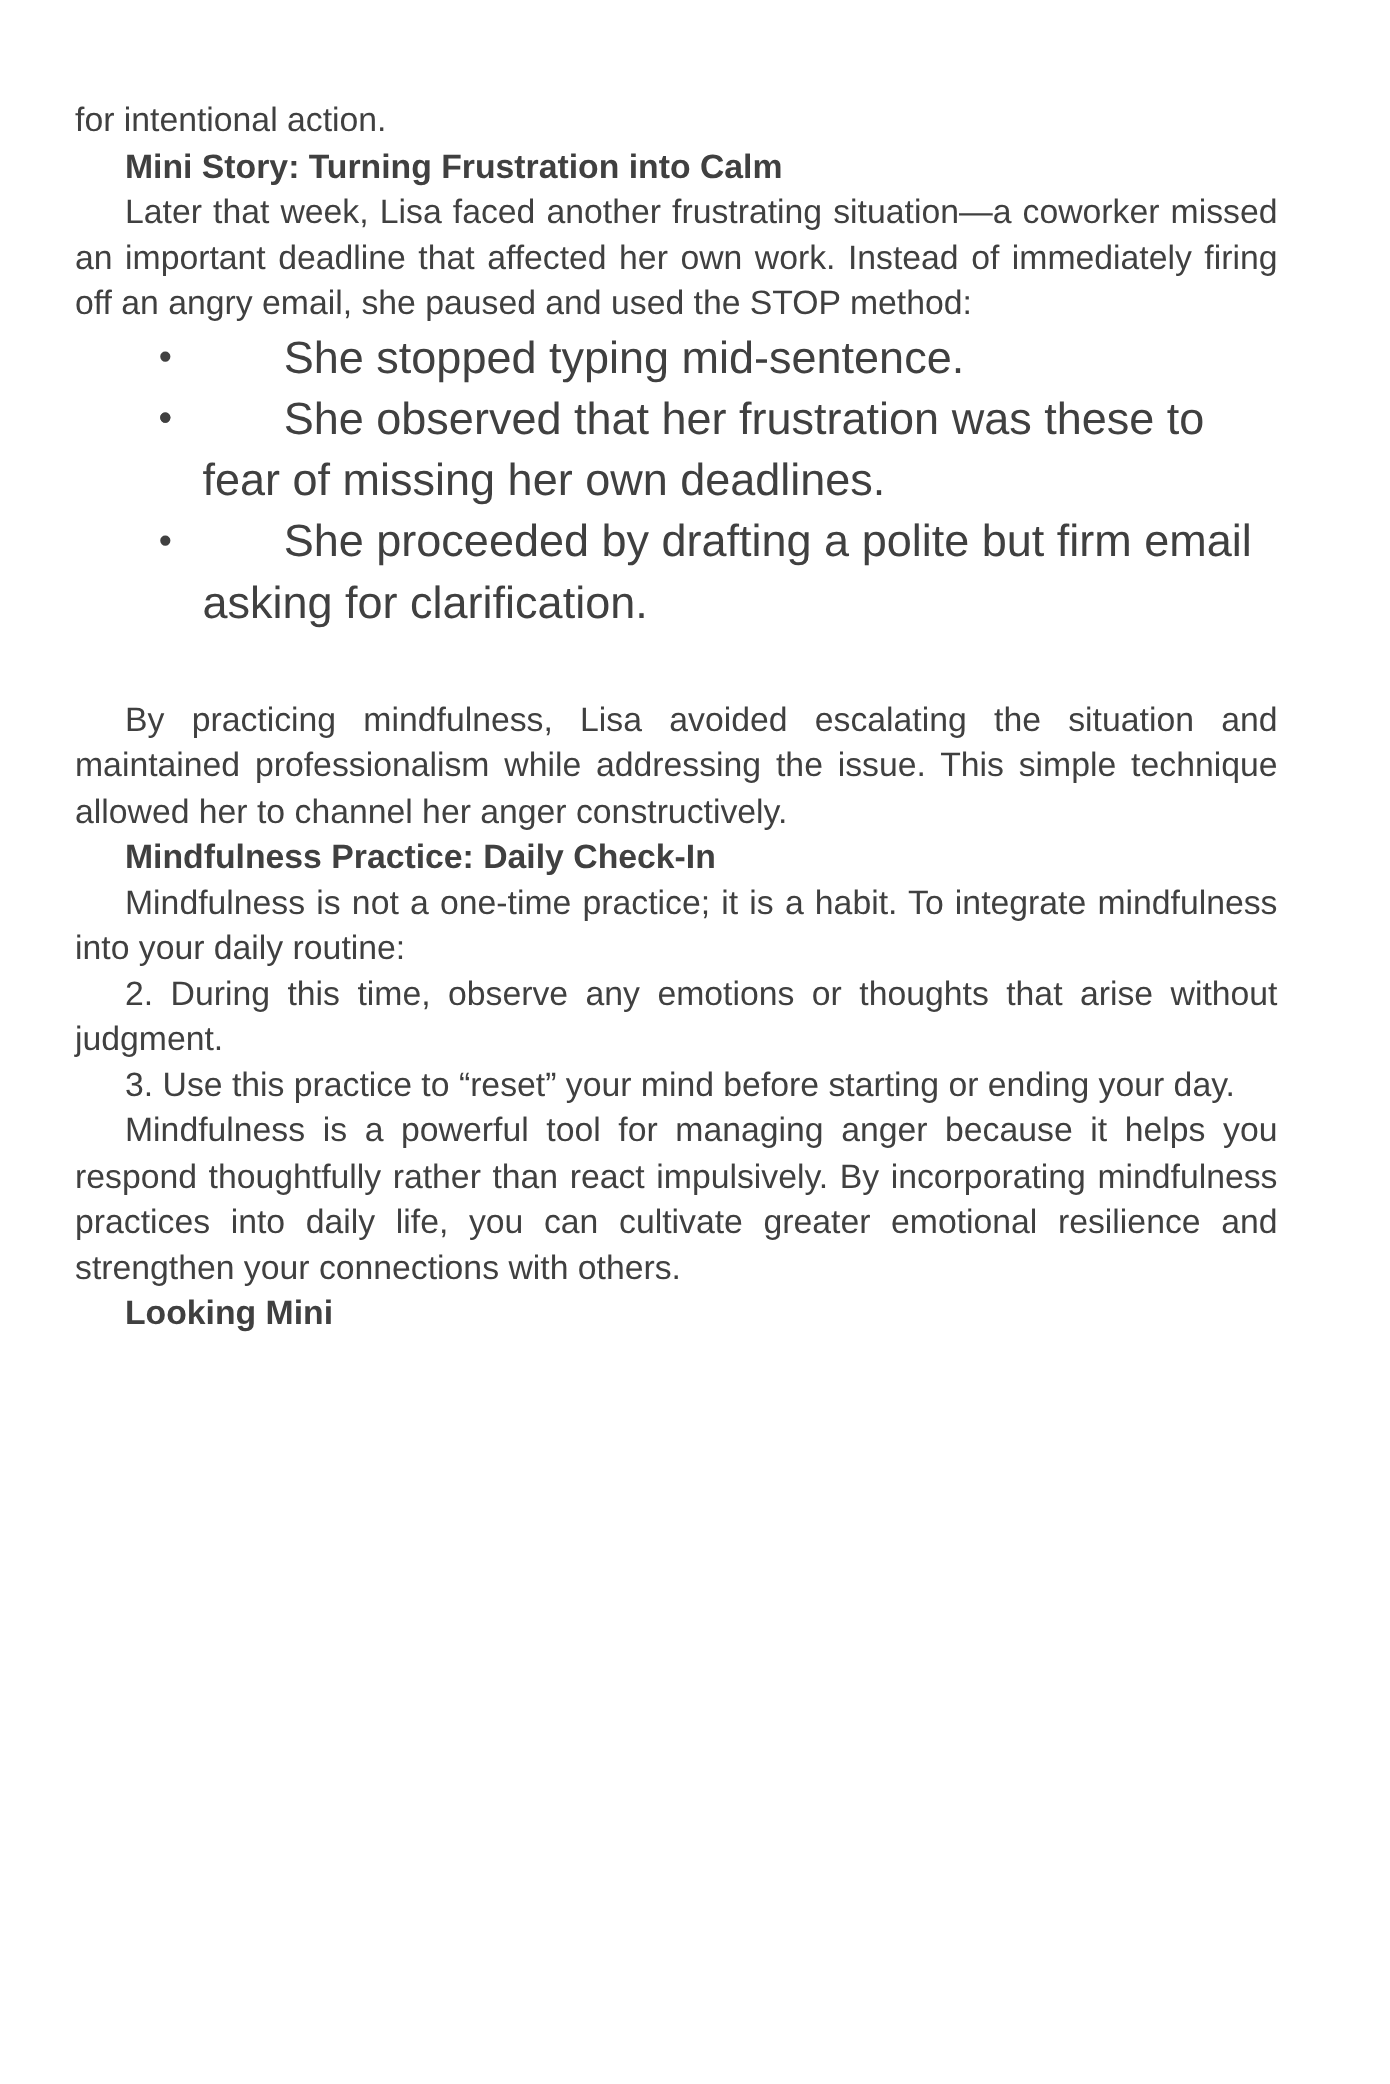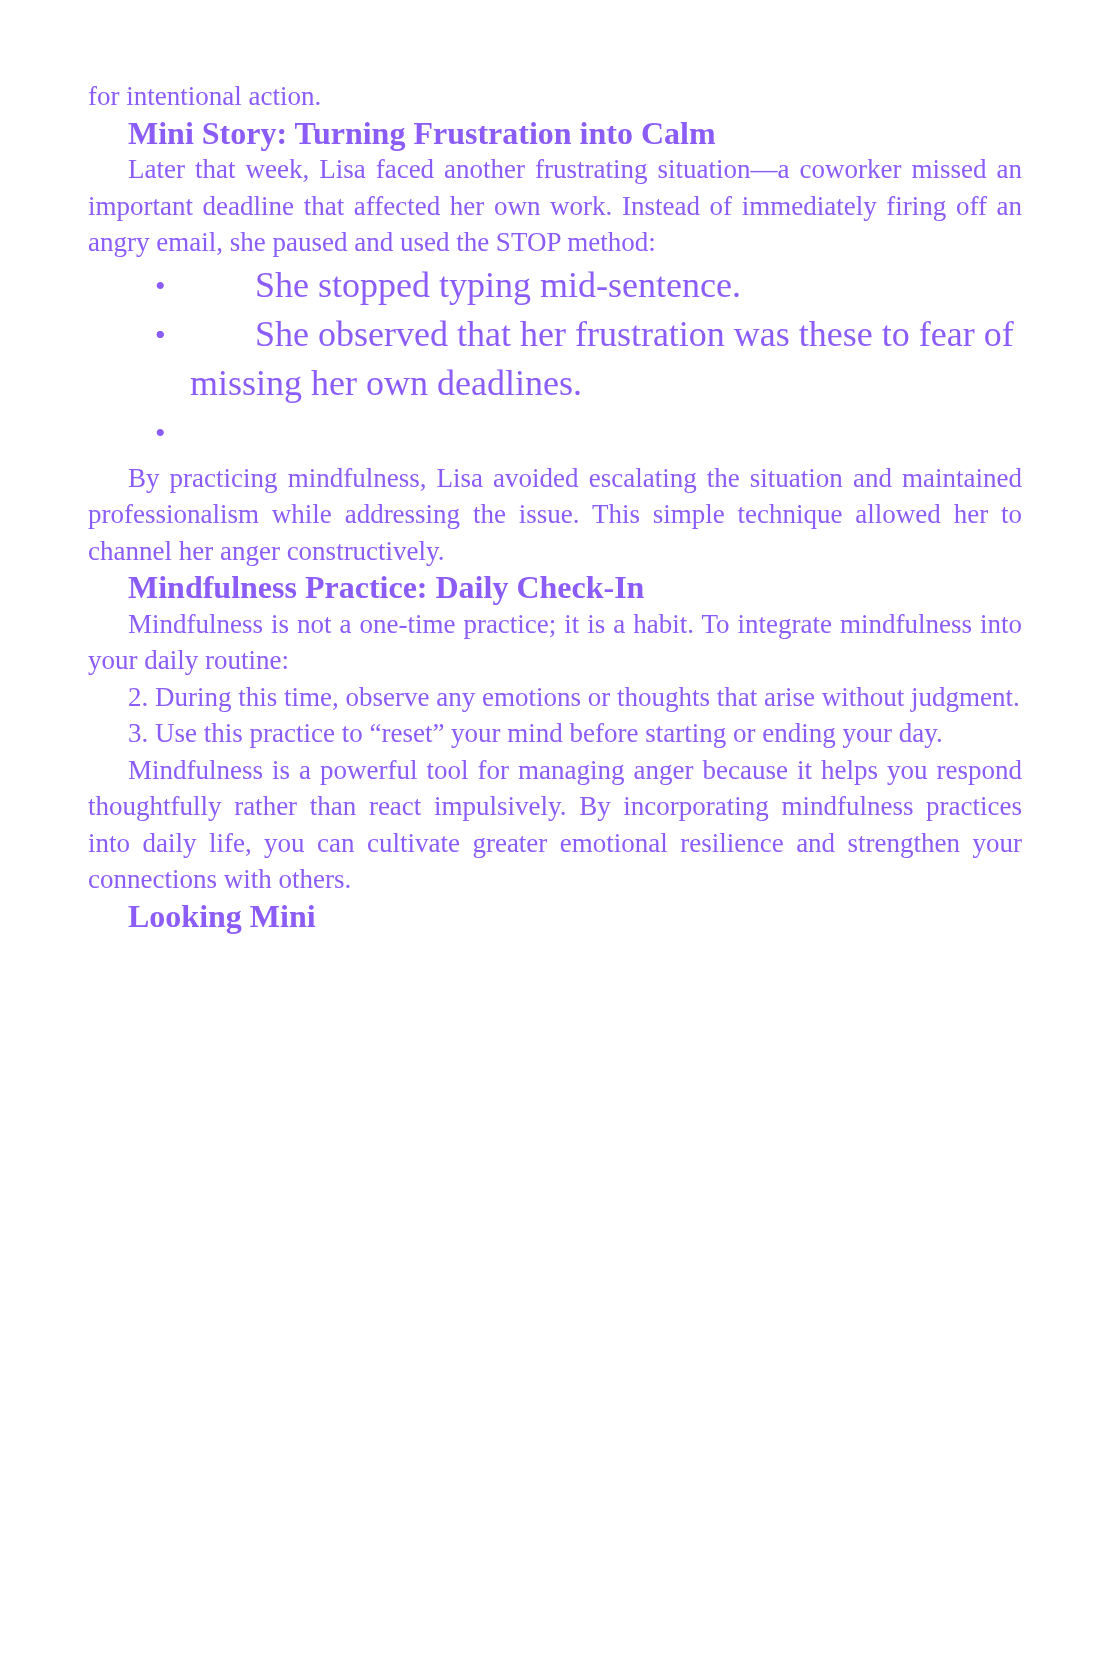--- a/index.html
+++ b/index.html
@@ -9,40 +9,40 @@
   }
   body {
     width: 1112px;
     height: 1667px;
     overflow: hidden;
   }
   .page {
     box-sizing: border-box;
     width: 1112px;
     height: 1667px;
-    padding: 78px 90px 0 88px;
+    padding: 78px 90px 0 60px;
     background: #ffffff;
-    color: #8b5cf6;
-    font-family: Liberation Serif, serif;
+    color: #404040;
+    font-family: Liberation Sans, sans-serif;
     font-size: 27px;
     line-height: 36.5px;
   }
   p.body-par {
     margin: 0;
     text-align: justify;
     text-indent: 40px;
   }
   p.continuation {
     margin: 0;
     text-align: justify;
     text-indent: 0;
   }
   h3.section-heading {
     margin: 0;
-    font-size: 32px;
+    font-size: 27px;
     line-height: 36.5px;
     font-weight: bold;
     text-indent: 40px;
     text-align: left;
   }
   ul.stop-list {
     list-style: none;
     margin: 0 0 52px 0;
     padding: 0;
     font-size: 36px;
@@ -86,20 +86,21 @@
     </li>
     <li>
       <span class="bullet-marker">•</span>
     </li>
     <li>
       <span class="bullet-marker">•</span>
       <span>She observed that her frustration was these to fear of missing her own deadlines.</span>
     </li>
     <li>
       <span class="bullet-marker">•</span>
+      <span>She proceeded by drafting a polite but firm email asking for clarification.</span>
     </li>
   </ul>
 
   <p class="body-par">By practicing mindfulness, Lisa avoided escalating the situation and maintained professionalism while addressing the issue. This simple technique allowed her to channel her anger constructively.</p>
 
   <h3 class="section-heading">Mindfulness Practice: Daily Check-In</h3>
 
   <p class="body-par">Mindfulness is not a one-time practice; it is a habit. To integrate mindfulness into your daily routine:</p>
 
   <p class="step-par">2. During this time, observe any emotions or thoughts that arise without judgment.</p>

